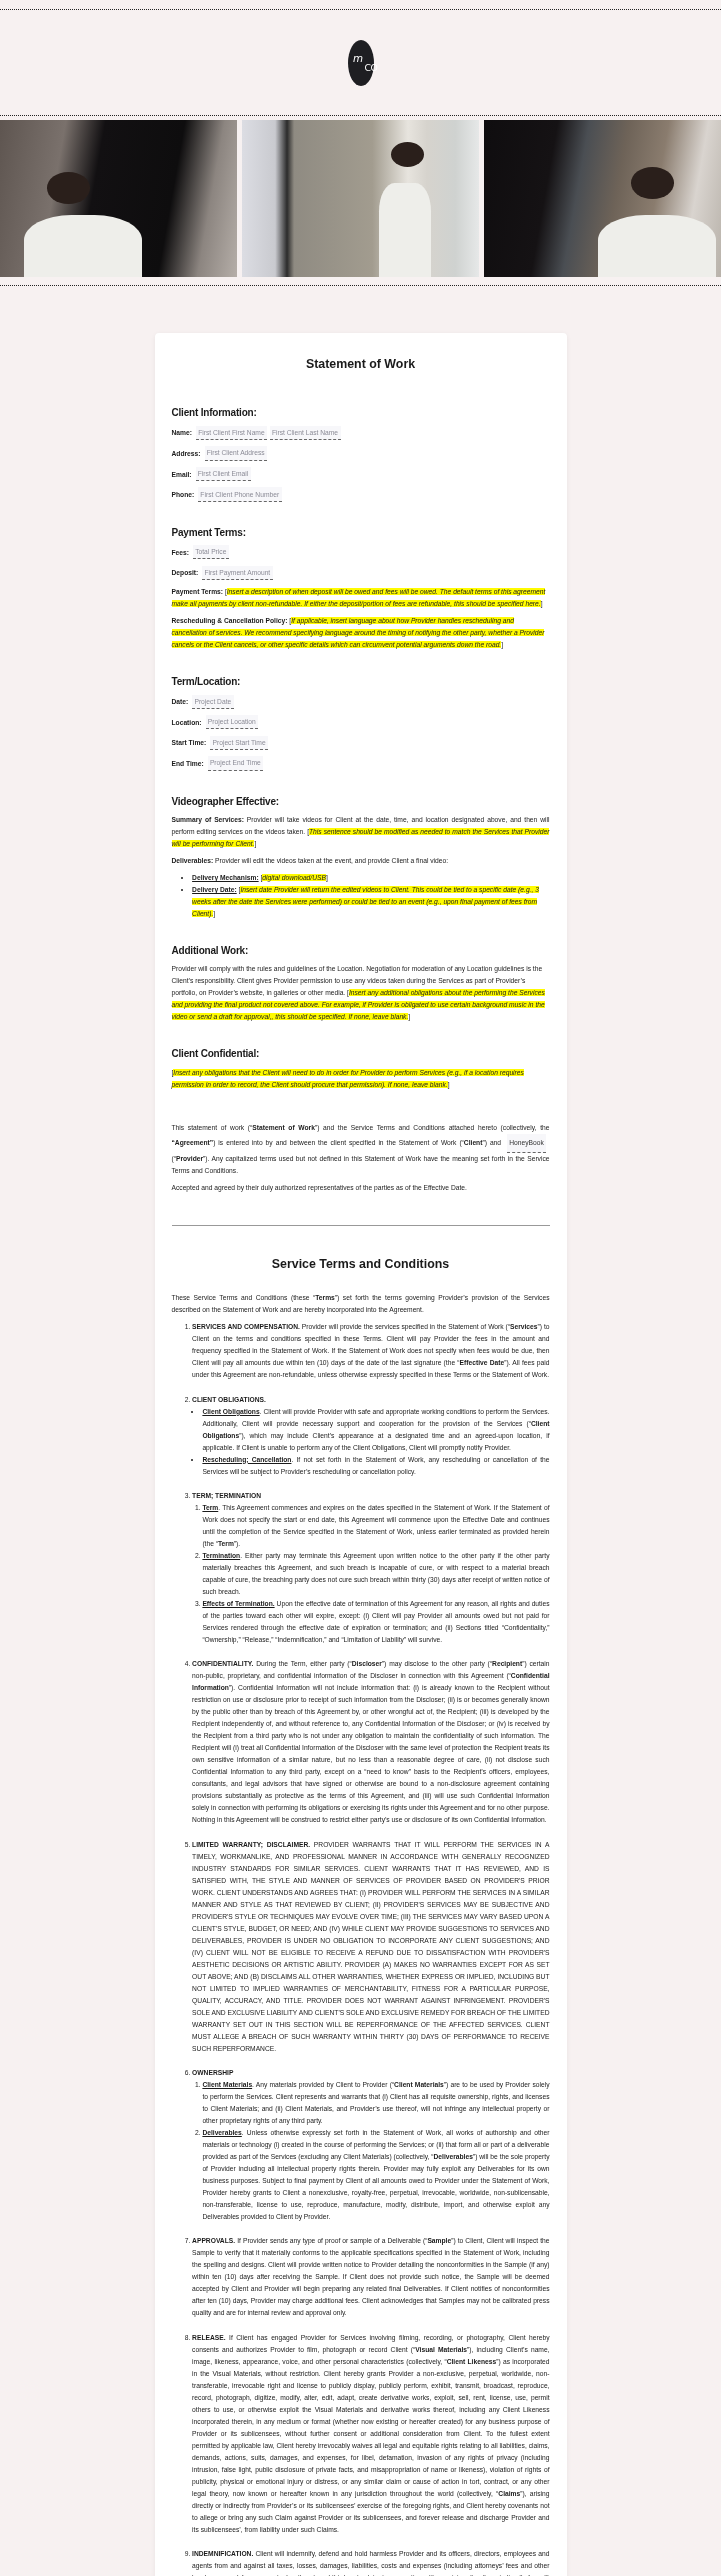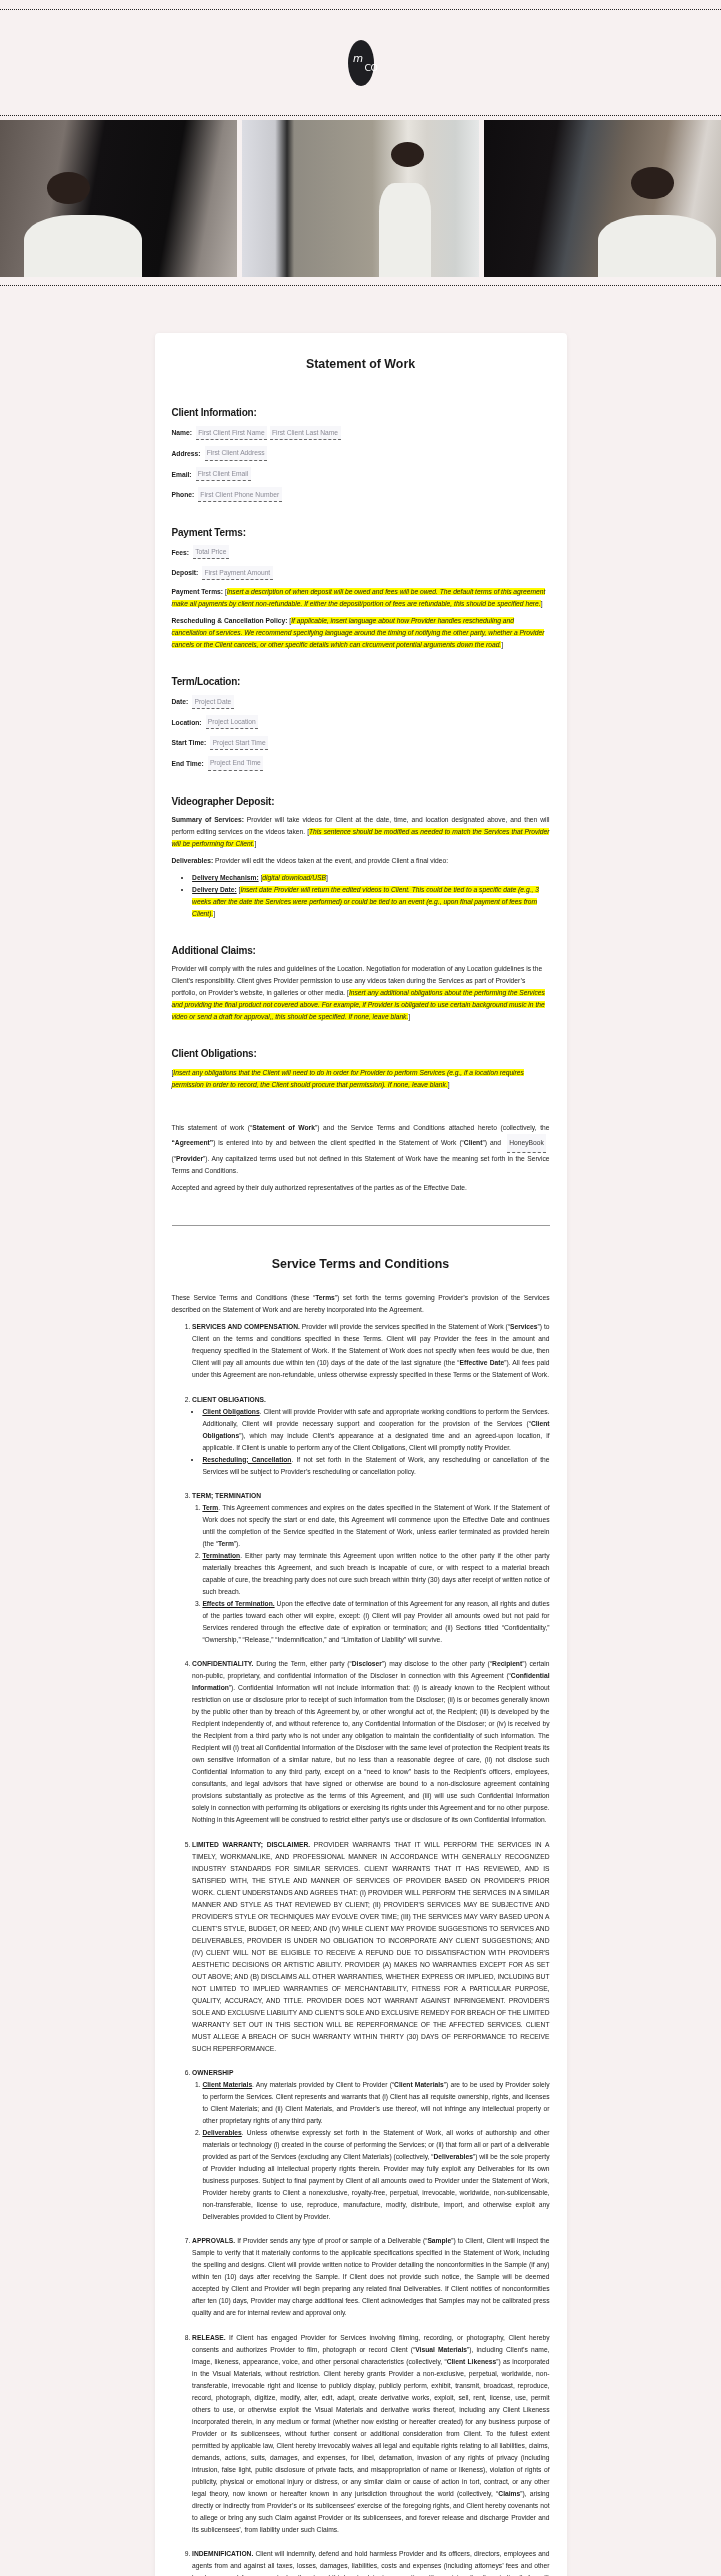--- a/index.html
+++ b/index.html
@@ -157,46 +157,46 @@
       <span class="lbl">Start Time:</span>
       <span class="field">Project Start Time</span>
     </div>
     <div class="field-row">
       <span class="lbl">End Time:</span>
       <span class="field">Project End Time</span>
     </div>
   </section>
 
   <section class="section">
-    <h3 class="sec">Videographer Deposit:</h3>
+    <h3 class="sec">Videographer Effective:</h3>
     <p>
       <b>Summary of Services:</b>
       <span>Provider will take videos for Client at the date, time, and location designated above, and then will perform editing services on the videos taken.</span>
       [<span class="hl">This sentence should be modified as needed to match the Services that Provider will be performing for Client.</span>]
     </p>
     <p style="text-align:left">
       <b>Deliverables:</b>
       <span>Provider will edit the videos taken at the event, and provide Client a final video:</span>
     </p>
     <ul class="bul">
       <li><b><u>Delivery Mechanism:</u></b> [<span class="hl">digital download/USB</span>]</li>
       <li><b><u>Delivery Date:</u></b> [<span class="hl">Insert date Provider will return the edited videos to Client. This could be tied to a specific date (e.g., 3 weeks after the date the Services were performed) or could be tied to an event (e.g., upon final payment of fees from Client).</span>]</li>
     </ul>
   </section>
 
   <section class="section">
-    <h3 class="sec">Additional Claims:</h3>
+    <h3 class="sec">Additional Work:</h3>
     <p style="text-align:left">
       <span>Provider will comply with the rules and guidelines of the Location. Negotiation for moderation of any Location guidelines is the Client’s responsibility. Client gives Provider permission to use any videos taken during the Services as part of Provider’s portfolio, on Provider’s website, in galleries or other media.</span>
       [<span class="hl">Insert any additional obligations about the performing the Services and providing the final product not covered above. For example, if Provider is obligated to use certain background music in the video or send a draft for approval,, this should be specified.  If none, leave blank.</span>]
     </p>
   </section>
 
   <section class="section">
-    <h3 class="sec">Client Obligations:</h3>
+    <h3 class="sec">Client Confidential:</h3>
     <p style="text-align:left">
       [<span class="hl">Insert any obligations that the Client will need to do in order for Provider to perform Services (e.g., if a location requires permission in order to record, the Client should procure that permission).  If none, leave blank.</span>]
     </p>
   </section>
 
   <section style="margin-top:31px">
     <p>
       <span>This statement of work (“</span><b>Statement of Work</b><span>”) and the Service Terms and Conditions attached hereto (collectively, the </span><b>“Agreement”</b><span>) is entered into by and between the client specified in the Statement of Work (“</span><b>Client</b><span>”) and</span>
       <span class="field" style="color:#333;margin:0 3.1px;">HoneyBook</span>
       <span>(“</span><b>Provider</b><span>”). Any capitalized terms used but not defined in this Statement of Work have the meaning set forth in the Service Terms and Conditions.</span>

